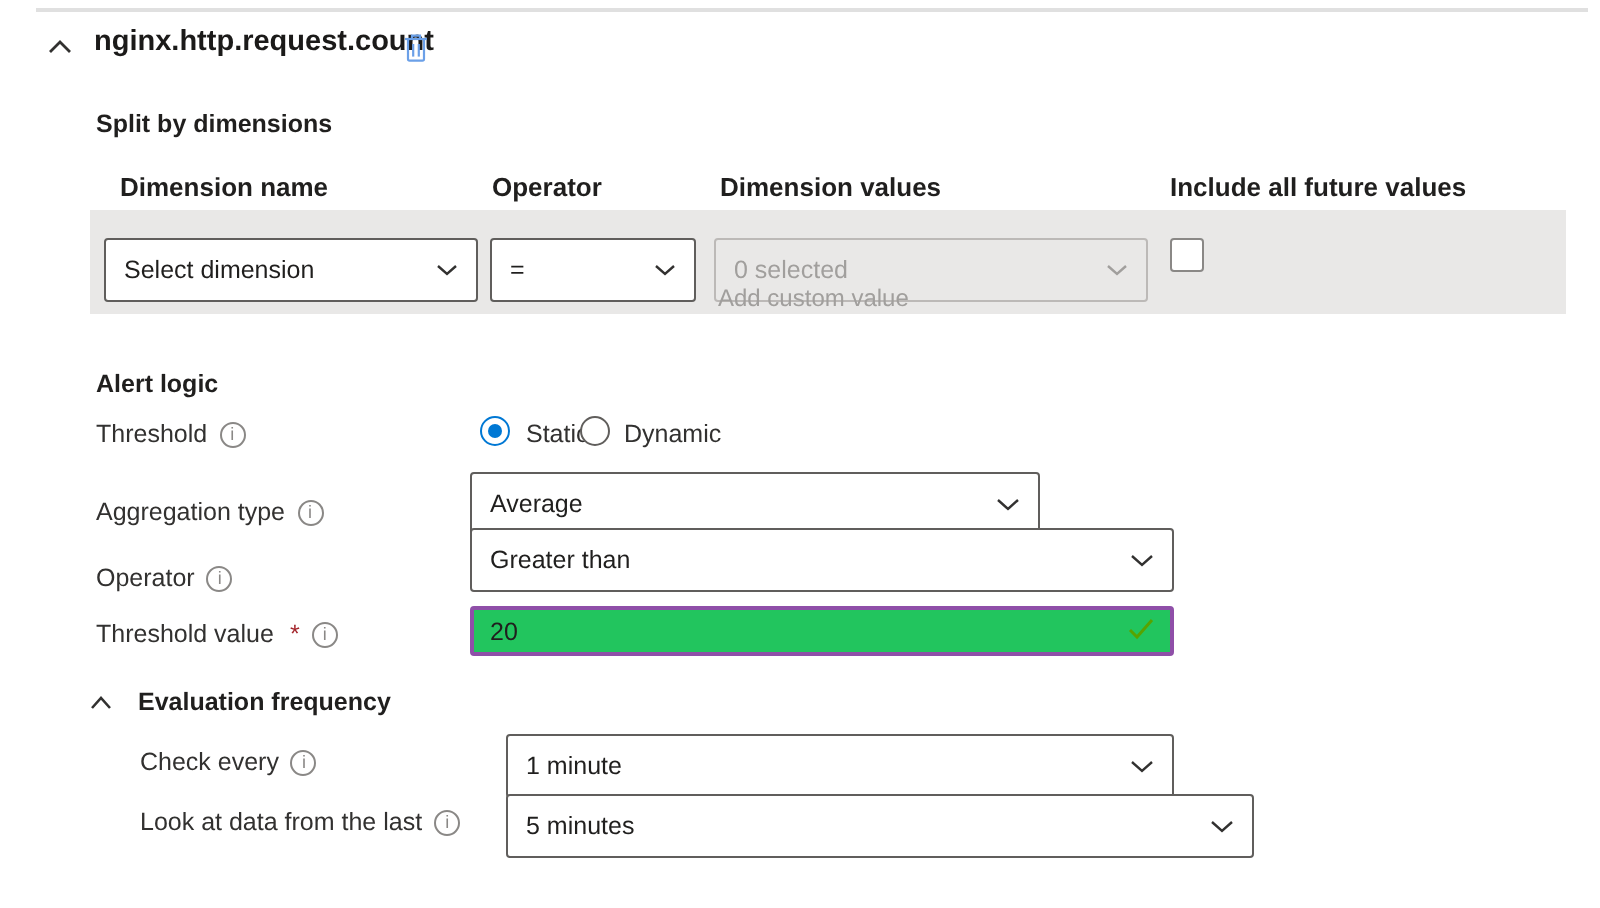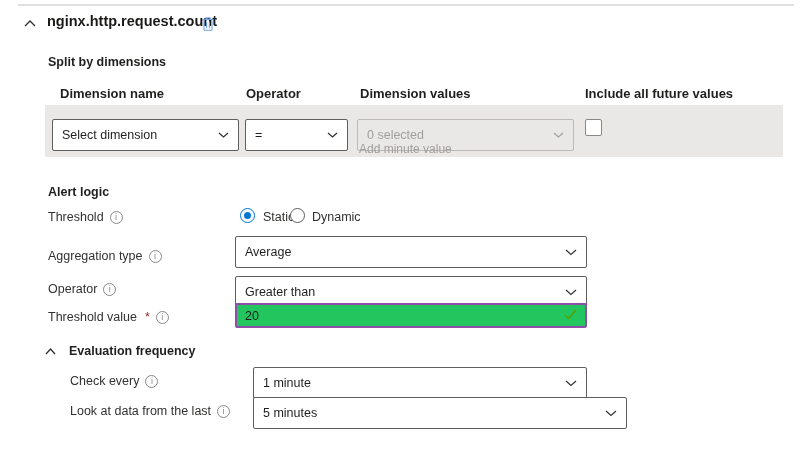--- a/index.html
+++ b/index.html
@@ -96,55 +96,55 @@
   </div>
 
   <div class="abs dd disabled" style="left:357px; top:119px; width:217px; height:23px;">
     <span>0 selected</span>
     <span class="chev">
       <svg width="11" height="6" viewBox="0 0 11 6">
           <path d="M1 1l4.5 4L10 1" fill="none" stroke="currentColor" stroke-width="1.2"></path>
         </svg>
     </span>
   </div>
-  <div class="abs muted" style="left:359px; top:142px;">Add minute value</div>
+  <div class="abs muted" style="left:359px; top:142px;">Add custom value</div>
 
   <div class="abs checkbox" style="left:585px; top:119px;"></div>
 
   <div class="abs h-sec" style="left:48px; top:185px;">Alert logic</div>
 
   <div class="abs lbl" style="left:48px; top:210px;">
     <span>Threshold</span>
     <i class="info">i</i>
   </div>
   <span class="abs radio-outer radio-sel" style="left:240px; top:208px;">
       <span class="dot"></span>
     </span>
   <span class="abs lbl" style="left:263px; top:210px;">Static</span>
   <span class="abs radio-outer radio-un" style="left:290px; top:208px;"></span>
   <span class="abs lbl" style="left:312px; top:210px;">Dynamic</span>
 
   <div class="abs lbl" style="left:48px; top:249px;">
     <span>Aggregation type</span>
     <i class="info">i</i>
   </div>
-  <div class="abs dd" style="left:235px; top:236px; width:352px; height:25px;">
+  <div class="abs dd" style="left:235px; top:236px; width:285px; height:25px;">
     <span>Average</span>
     <span class="chev">
       <svg width="12" height="7" viewBox="0 0 12 7">
           <path d="M1 1l5 4.5L11 1" fill="none" stroke="currentColor" stroke-width="1.2"></path>
         </svg>
     </span>
   </div>
 
   <div class="abs lbl" style="left:48px; top:282px;">
     <span>Operator</span>
     <i class="info">i</i>
   </div>
-  <div class="abs dd" style="left:235px; top:276px; width:352px; height:25px;">
+  <div class="abs dd" style="left:235px; top:264px; width:352px; height:25px;">
     <span>Greater than</span>
     <span class="chev">
       <svg width="12" height="7" viewBox="0 0 12 7">
           <path d="M1 1l5 4.5L11 1" fill="none" stroke="currentColor" stroke-width="1.2"></path>
         </svg>
     </span>
   </div>
 
   <div class="abs lbl" style="left:48px; top:310px;">
     <span>Threshold value</span>

